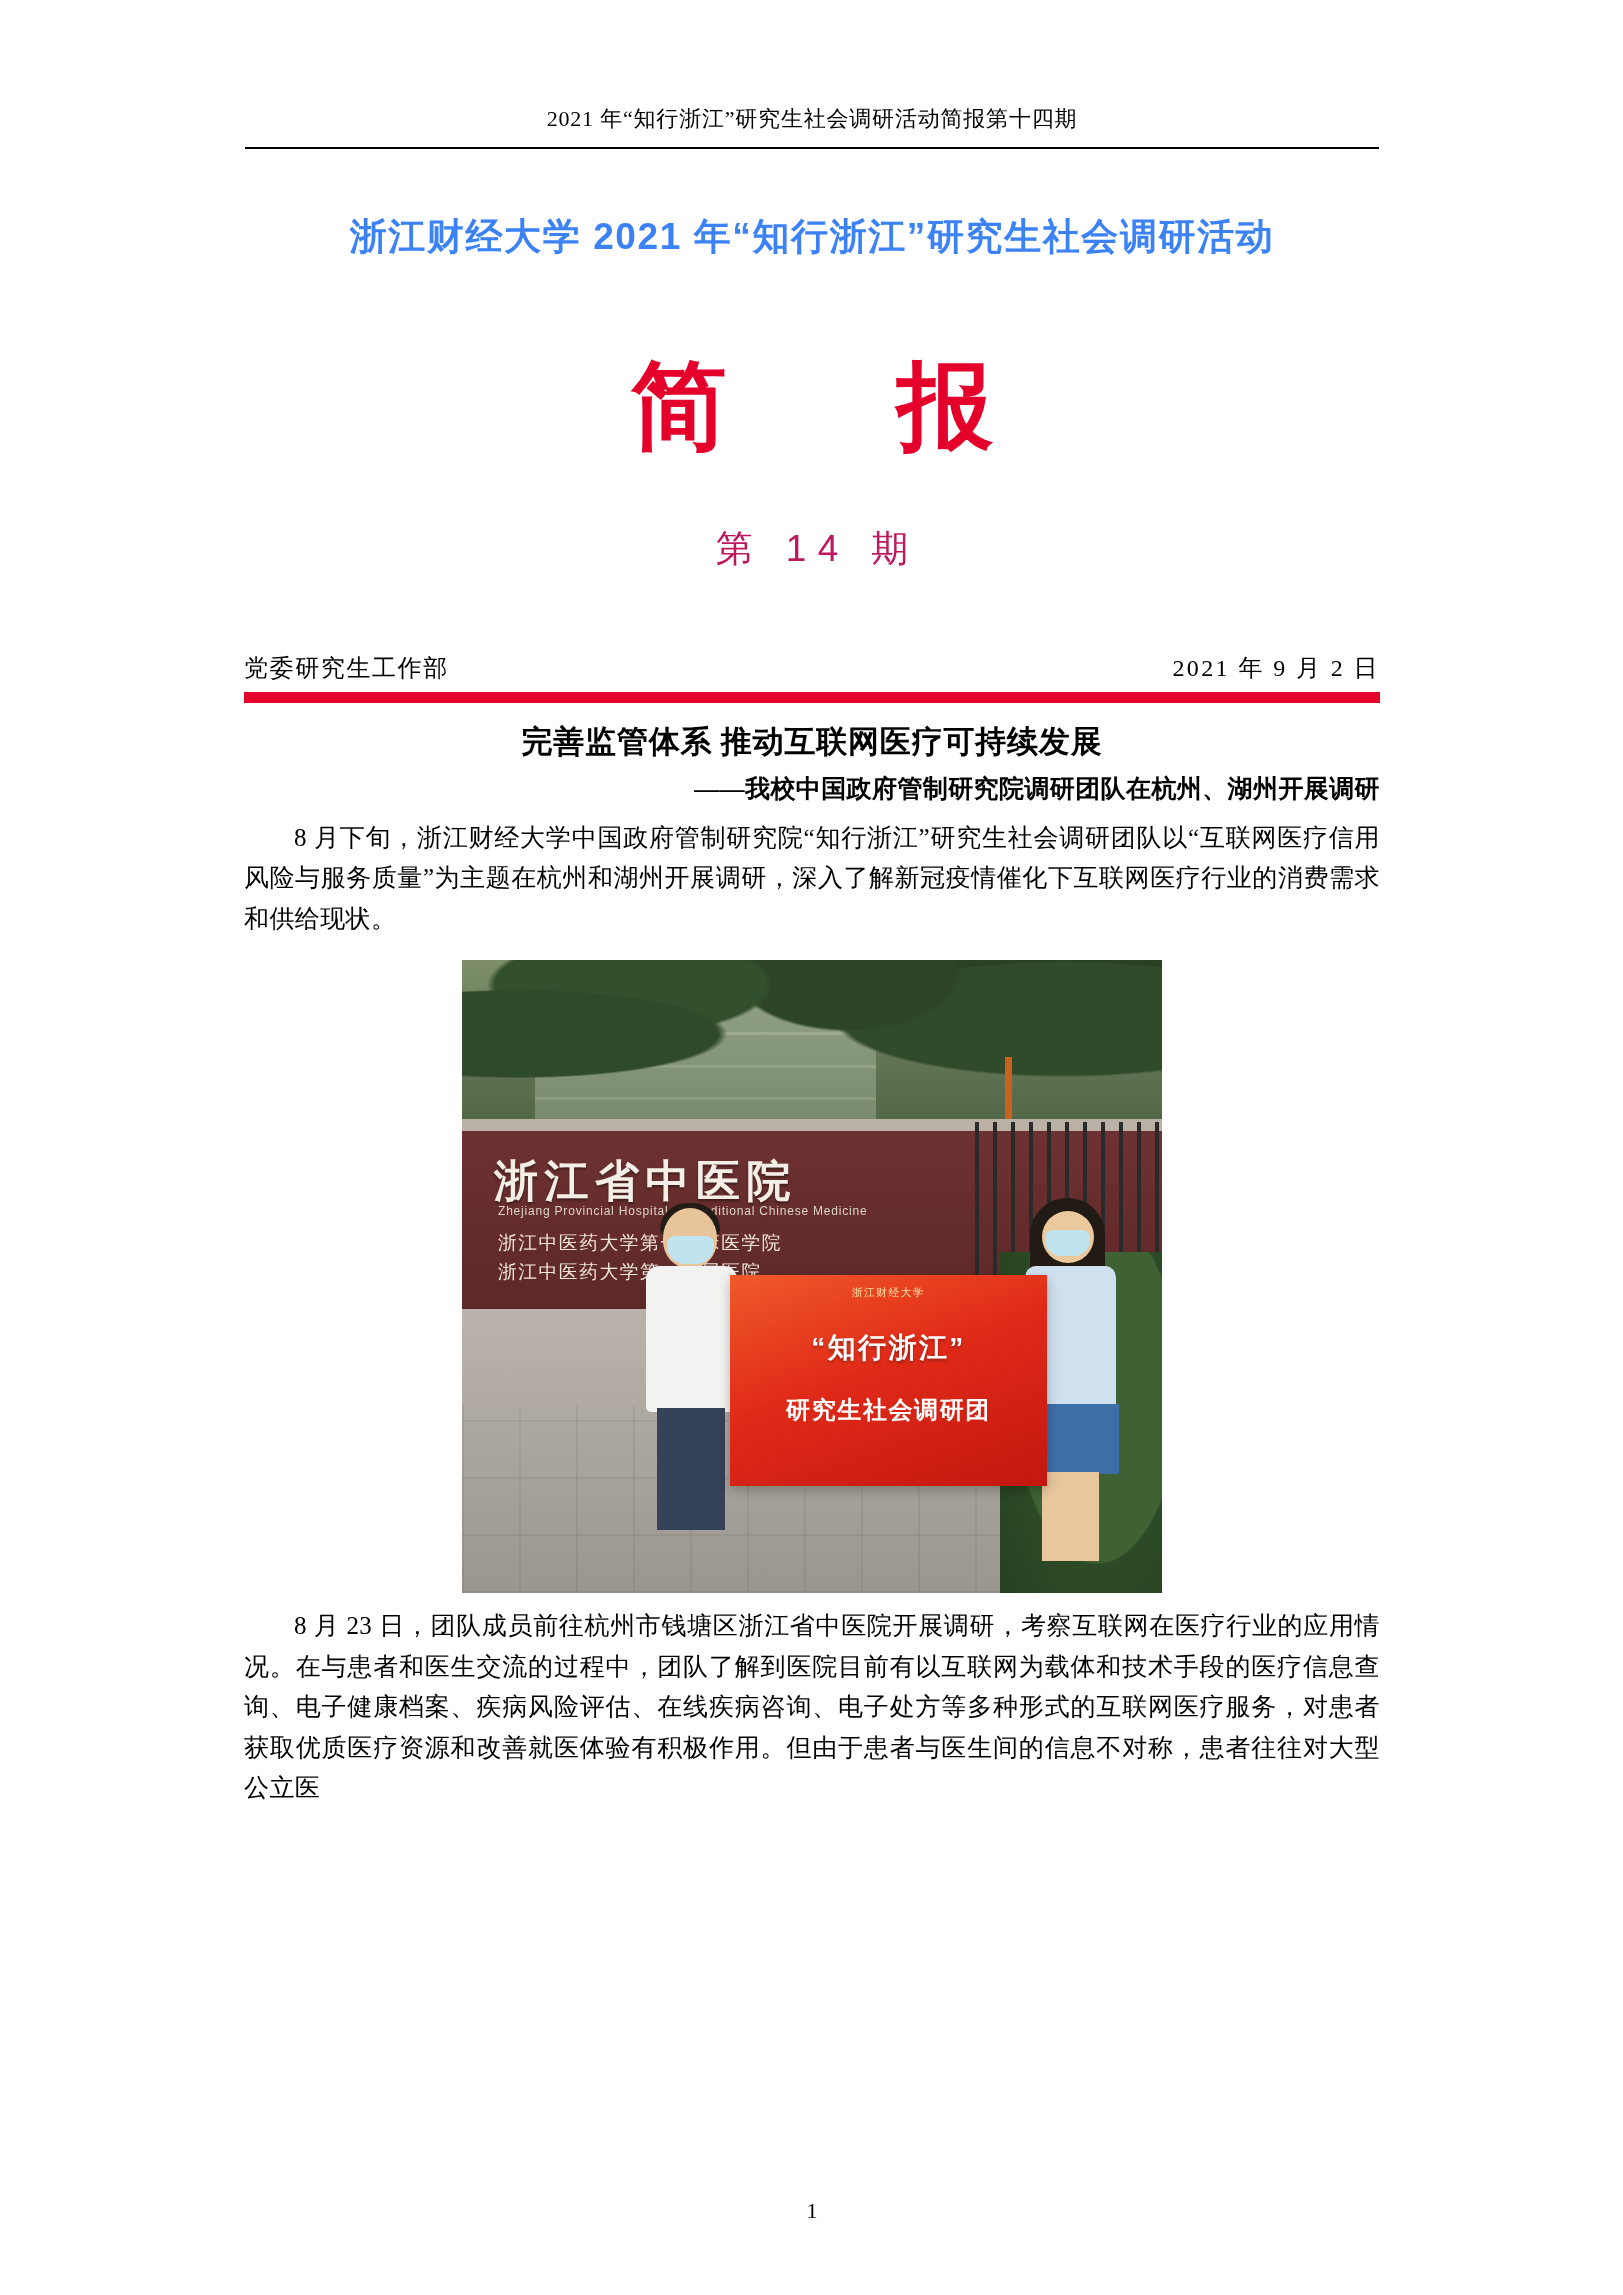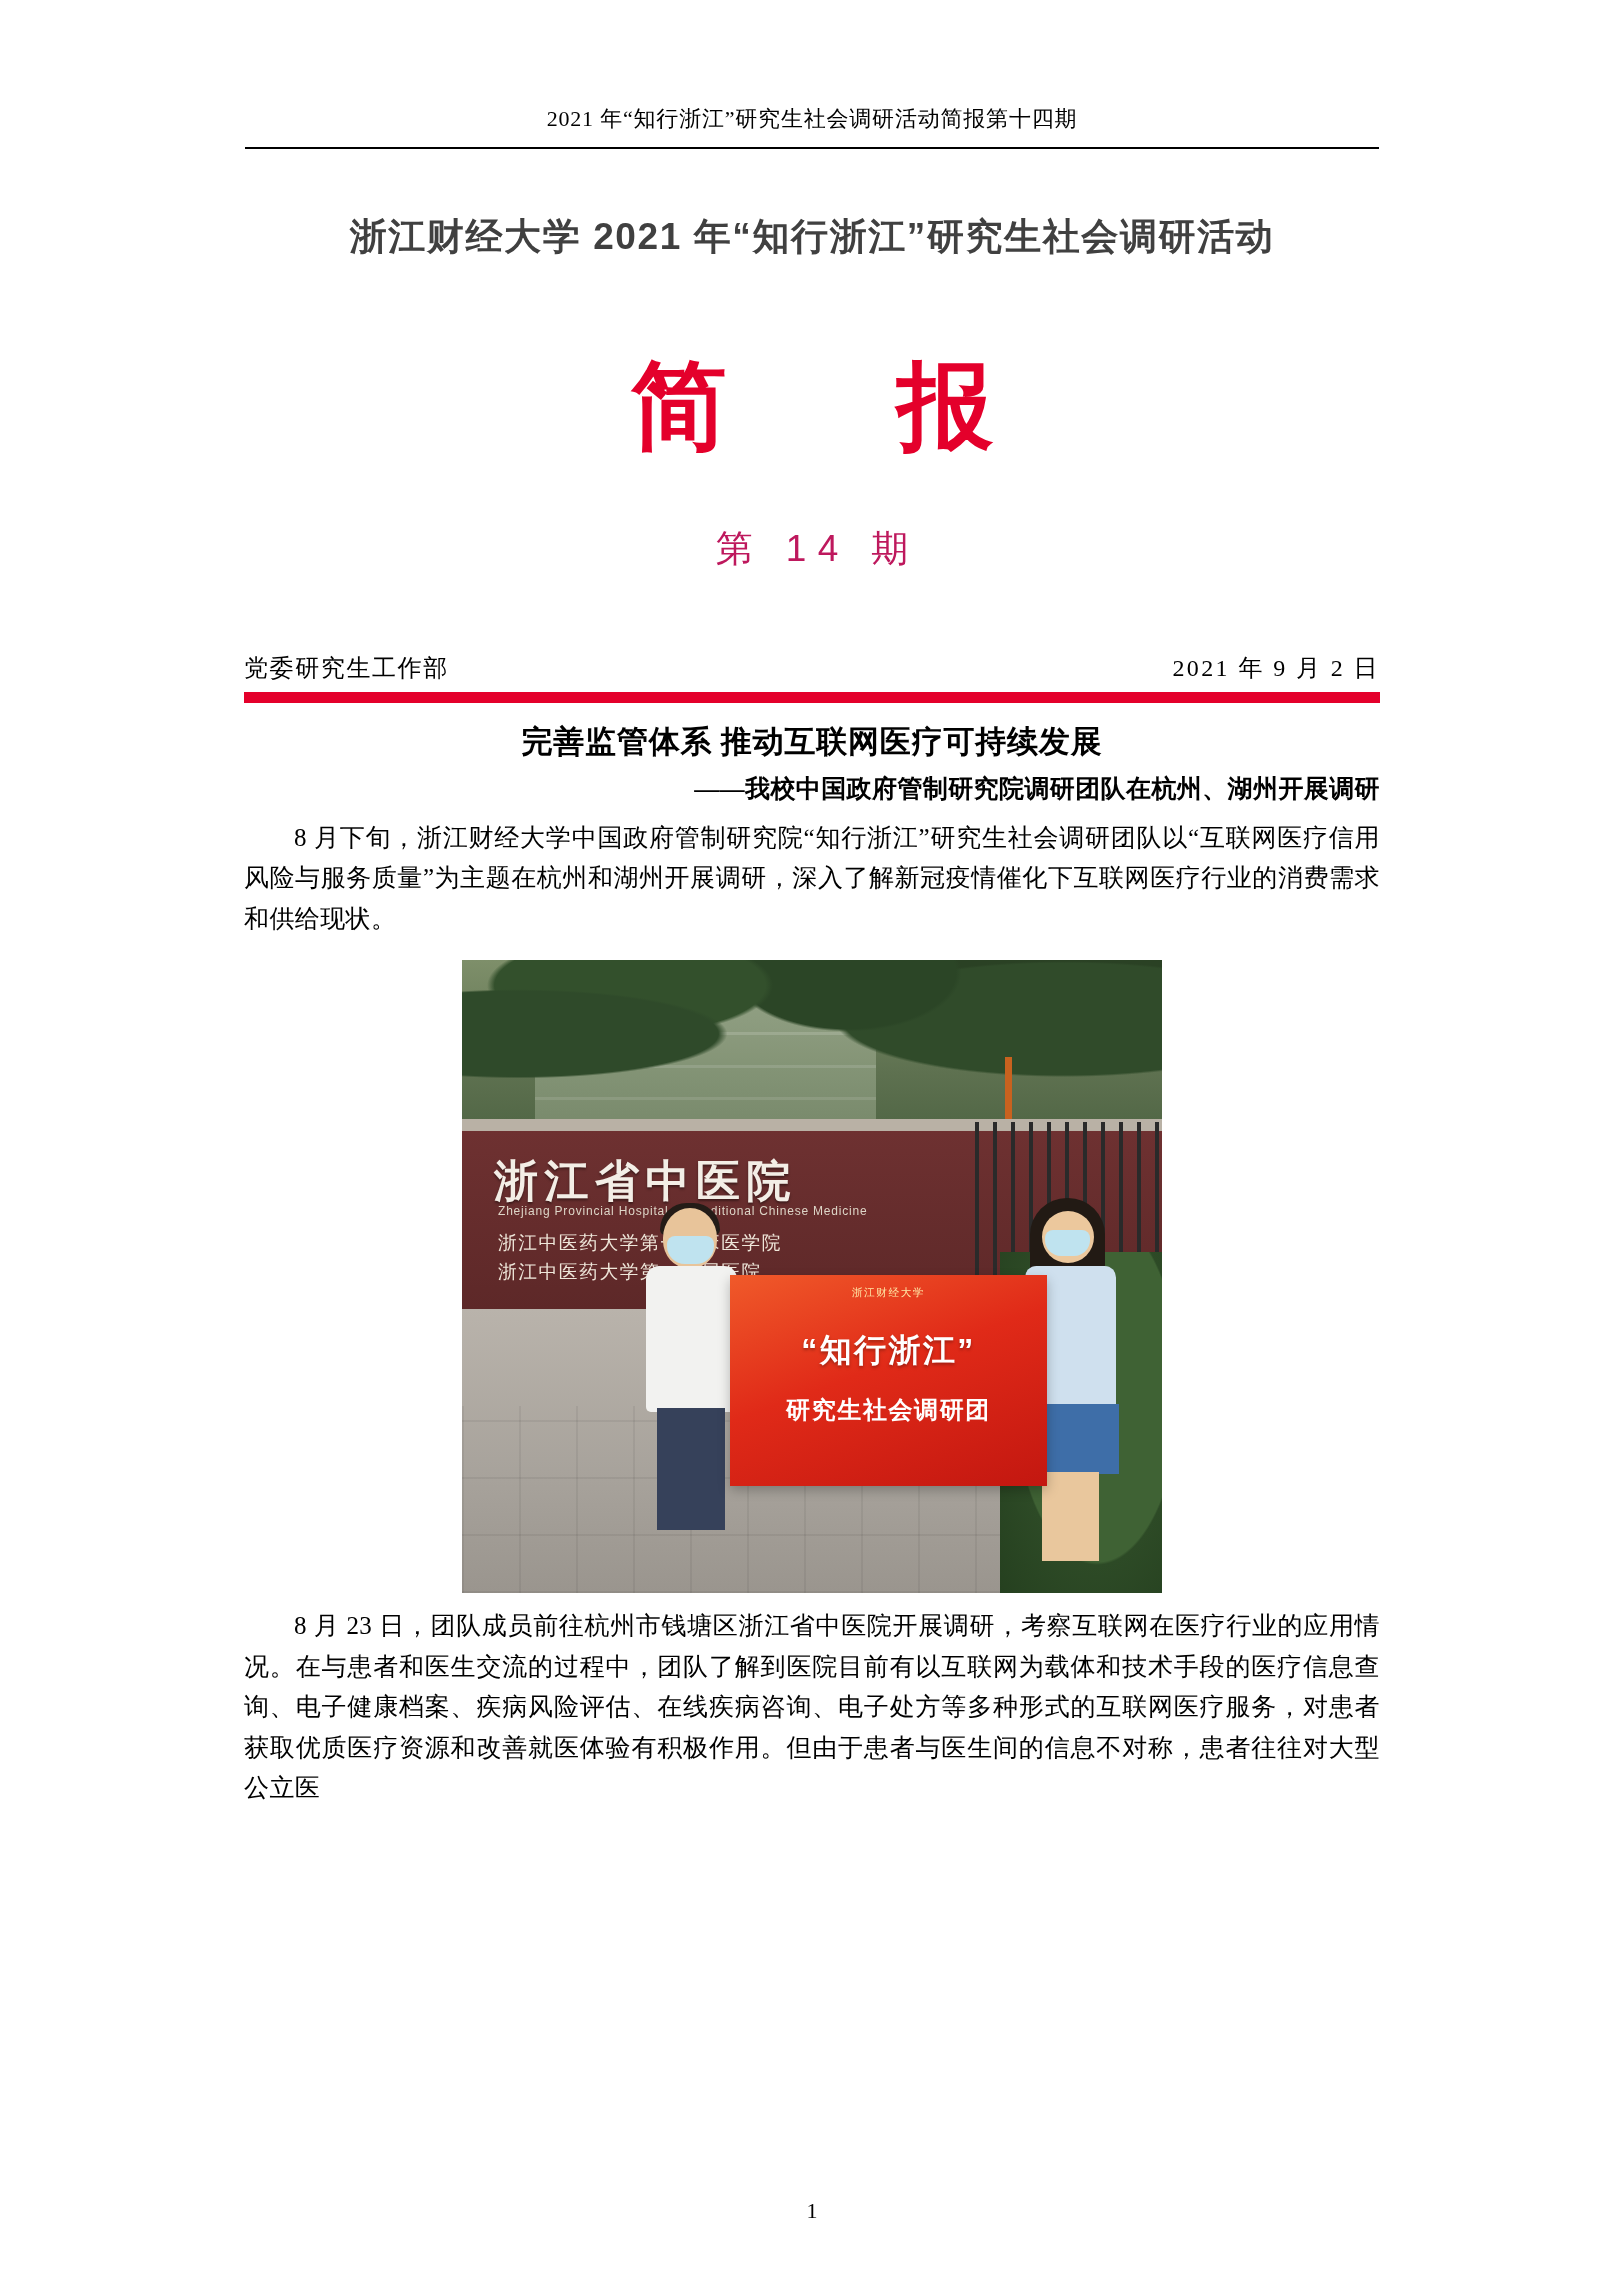--- a/index.html
+++ b/index.html
@@ -35,21 +35,21 @@
     margin: 13px auto 0 auto;
     width: 1134px;
     height: 2.4px;
     background: #000000;
   }
 
   
   .masthead-title {
     margin-top: 63px;
     text-align: center;
-    color: #404040;
+    color: #3b82f6;
     font-size: 37px;
     font-weight: bold;
     letter-spacing: 1.6px;
     font-family: "Liberation Sans", "DejaVu Sans", sans-serif;
   }
   .masthead-big {
     margin-top: 91px;
     text-align: center;
     color: #e4002b;
     font-size: 96px;
@@ -239,21 +239,21 @@
     background: linear-gradient(160deg,#f05a2a 0%, #e02a18 45%, #c31710 100%);
     box-shadow: 0 4.9px 11.4px rgba(0,0,0,.25);
   }
   .ph-banner .b-top {
     position: absolute; left: 0; right: 0; top: 11.4px;
     text-align: center; color: #ffe9a8; font-size: 10.6px; letter-spacing: 1.6px;
     font-family: "Liberation Sans", "DejaVu Sans", sans-serif;
   }
   .ph-banner .b-main {
     position: absolute; left: 0; right: 0; top: 54px;
-    text-align: center; color: #ffffff; font-size: 32px; font-weight: bold;
+    text-align: center; color: #ffffff; font-size: 28px; font-weight: bold;
     letter-spacing: 2.4px;
     font-family: "Liberation Sans", "DejaVu Sans", sans-serif;
     text-shadow: 0 1.6px 3.2px rgba(0,0,0,.3);
   }
   .ph-banner .b-sub {
     position: absolute; left: 0; right: 0; top: 119px;
     text-align: center; color: #ffffff; font-size: 24px; font-weight: bold;
     letter-spacing: 1.6px;
     font-family: "Liberation Sans", "DejaVu Sans", sans-serif;
   }

